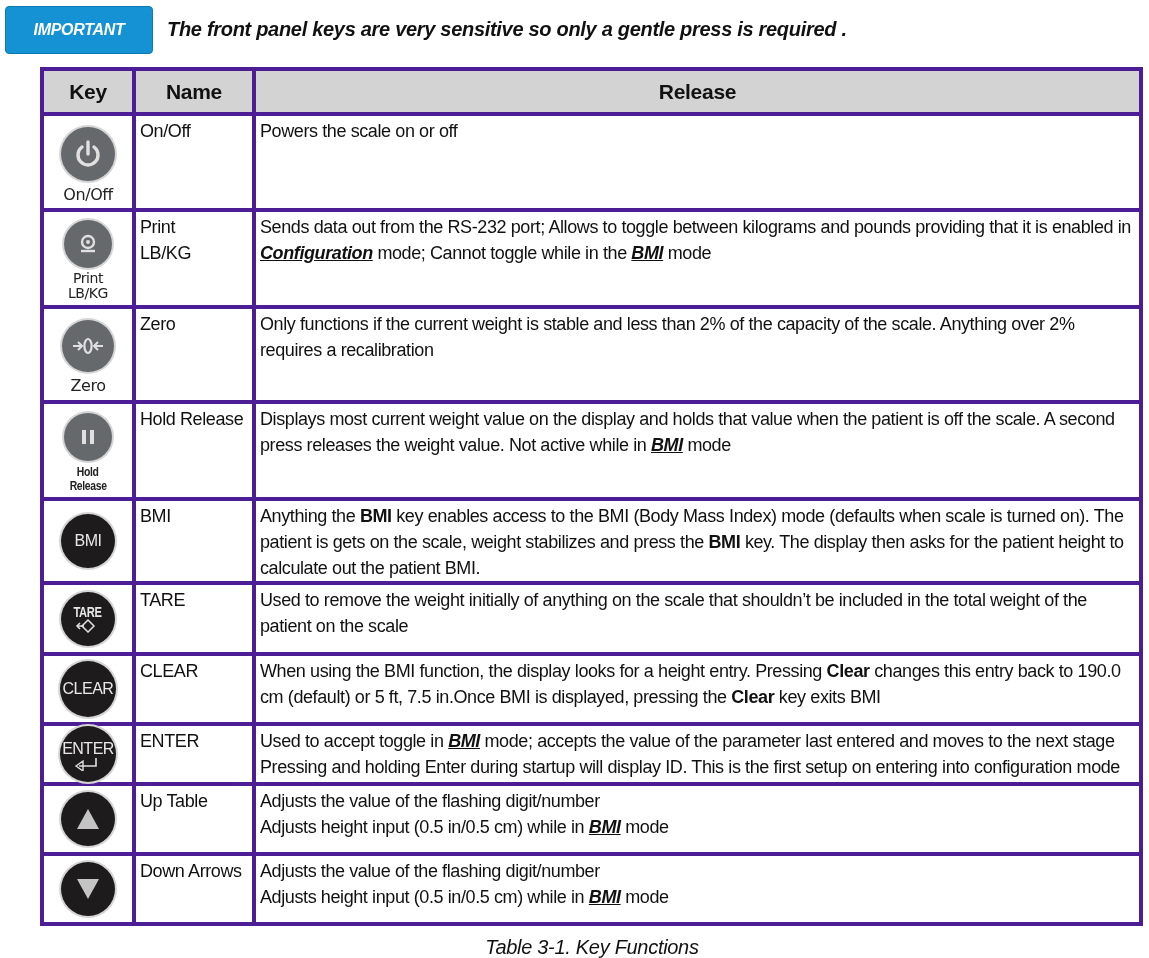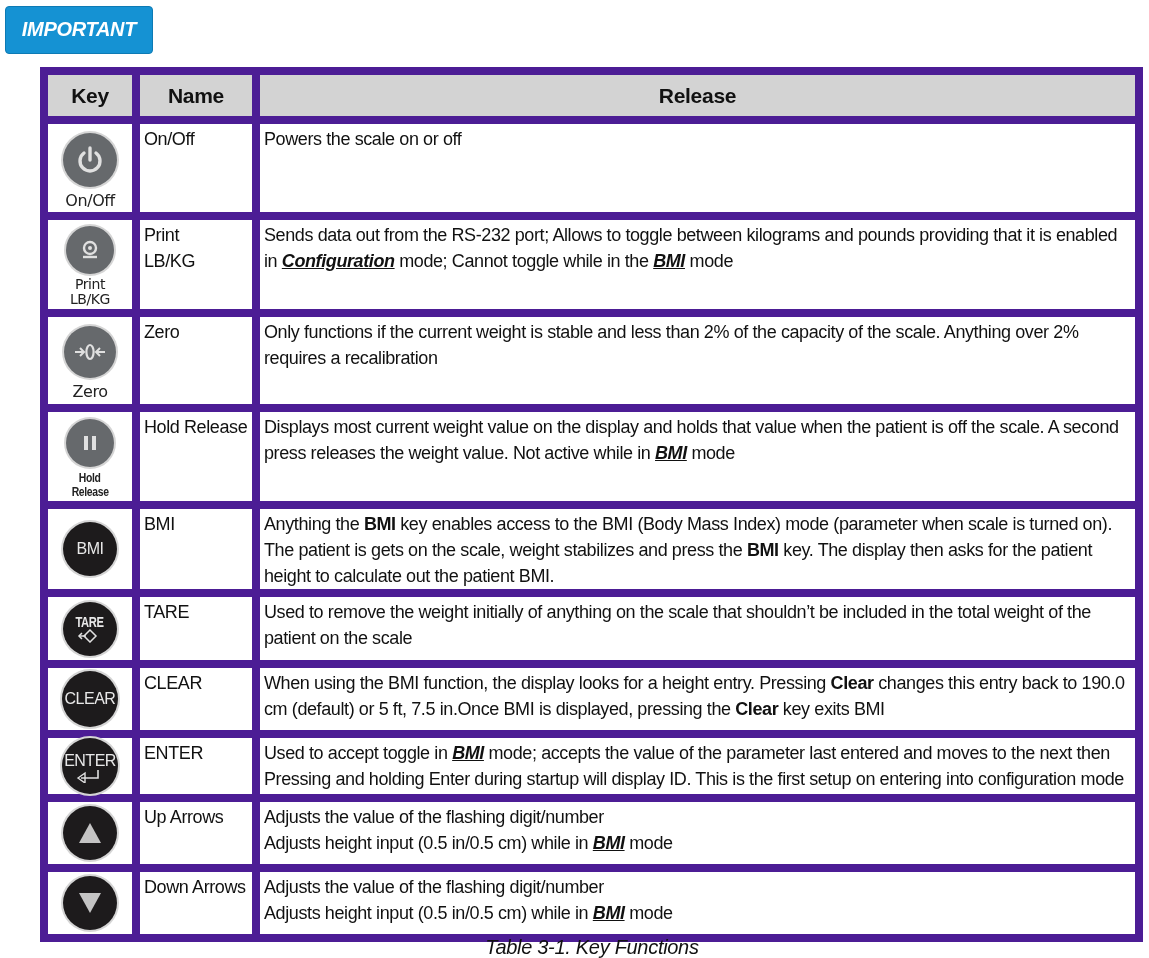--- a/index.html
+++ b/index.html
@@ -1,26 +1,26 @@
 <!DOCTYPE html>
 <html><head>
 <meta charset="utf-8">
 <style>
   html, body { margin: 0; padding: 0; background: #ffffff; }
   body { width: 1149px; height: 958px; position: relative; overflow: hidden;
          font-family: "Liberation Sans", sans-serif; color: #111; }
   .callout { position: absolute; left: 5px; top: 6px; height: 47px; display: flex; align-items: center; }
   .badge { width: 146px; height: 46px; background: #1592d3; border: 1px solid #0d7ab4;
            border-radius: 4px; color: #fff; font-weight: bold; font-style: italic;
-           font-size: 20px; display: flex; align-items: center; justify-content: center;
+           font-size: 16px; display: flex; align-items: center; justify-content: center;
            letter-spacing: -0.3px; }
   .callout-text { margin-left: 14px; font-weight: bold; font-style: italic; font-size: 20px; letter-spacing: -0.3px; }
   table { position: absolute; left: 40px; top: 67px; width: 1103px; border-collapse: collapse;
           table-layout: fixed; }
-  th, td { border: 8px solid #4c1d95; vertical-align: top; }
+  th, td { border: 4px solid #4c1d95; vertical-align: top; }
   th { background: #d3d3d3; height: 39px; font-size: 21px; font-weight: bold; text-align: center;
        vertical-align: middle; letter-spacing: -0.3px; }
   td { font-size: 18px; line-height: 26px; padding: 2px 4px 0 4px; letter-spacing: -0.4px; }
   td.keycell { padding: 0; text-align: center; vertical-align: middle; }
   .keywrap { display: flex; flex-direction: column; align-items: center; justify-content: center; }
   .circ { border-radius: 50%; display: flex; align-items: center; justify-content: center;
           box-shadow: 0 0 0 2px #d5d5d5; }
   .grey { background: #66696c; width: 54px; height: 54px; }
   .black { background: #1d1b1c; width: 56px; height: 56px; color: #e6e6e6; }
   .klabel { font-family: "DejaVu Sans", sans-serif; font-size: 15px; color: #222; line-height: 16px; margin-top: 3px; }
@@ -28,20 +28,21 @@
   .btxt { font-size: 15px; color: #e8e8e8; letter-spacing: -0.5px; }
   .caption { position: absolute; top: 936px; left: 0; width: 1184px; text-align: center;
              font-style: italic; font-size: 20px; letter-spacing: -0.3px; }
   b.bi { font-style: italic; font-weight: bold; text-decoration: underline; }
 </style>
 </head>
 <body>
 
 <div class="callout">
   <div class="badge">IMPORTANT</div>
+  <div class="callout-text">The front panel keys are very sensitive so only a gentle press is required .</div>
 </div>
 
 <table>
   <colgroup>
       <col style="width:92px">
       <col style="width:120px">
       <col>
     </colgroup>
   <thead>
     <tr>
@@ -127,21 +128,21 @@
 
     <tr style="height:80px">
       <td class="keycell">
         <div class="keywrap">
           <div class="circ black" style="width:54px;height:54px">
             <span class="btxt" style="font-size:16px">BMI</span>
           </div>
         </div>
       </td>
       <td>BMI</td>
-      <td><span>Anything the </span><b>BMI</b><span> key enables access to the BMI (Body Mass Index) mode (parameter when scale is turned on). The patient is gets on the scale, weight stabilizes and press the </span><b>BMI</b><span> key. The display then asks for the patient height to calculate out the patient BMI.</span></td>
+      <td><span>Anything the </span><b>BMI</b><span> key enables access to the BMI (Body Mass Index) mode (defaults when scale is turned on). The patient is gets on the scale, weight stabilizes and press the </span><b>BMI</b><span> key. The display then asks for the patient height to calculate out the patient BMI.</span></td>
     </tr>
 
     <tr style="height:71px">
       <td class="keycell">
         <div class="keywrap">
           <div class="circ black" style="width:54px;height:54px;flex-direction:column">
             <span class="btxt" style="font-size:14px;font-weight:bold;transform:scaleX(0.8);line-height:14px">TARE</span>
             <svg width="26" height="14" viewBox="0 0 26 14">
                 <polygon points="13,1 19,7 13,13 7,7" fill="none" stroke="#e0e0e0" stroke-width="1.5"></polygon>
                 <line x1="2" y1="7" x2="9" y2="7" stroke="#e0e0e0" stroke-width="1.5"></line>
@@ -173,36 +174,36 @@
             <span class="btxt" style="font-size:16px;line-height:16px;margin-top:4px">ENTER</span>
             <svg width="28" height="14" viewBox="0 0 28 14">
                 <polyline points="22,1 22,9 5,9" fill="none" stroke="#e0e0e0" stroke-width="1.6"></polyline>
                 <polygon points="2,9 9,4 9,14" fill="none" stroke="#e0e0e0" stroke-width="1.4"></polygon>
               </svg>
           </div>
         </div>
       </td>
       <td>ENTER</td>
       <td>
-          <div><span>Used to accept toggle in </span><b class="bi">BMI</b><span> mode; accepts the value of the parameter last entered and moves to the next then</span></div>
+          <div><span>Used to accept toggle in </span><b class="bi">BMI</b><span> mode; accepts the value of the parameter last entered and moves to the next stage</span></div>
           <div>Pressing and holding Enter during startup will display ID. This is the first setup on entering into configuration mode</div>
         </td>
     </tr>
 
     <tr style="height:70px">
       <td class="keycell">
         <div class="keywrap">
           <div class="circ black" style="width:54px;height:54px">
             <svg width="26" height="24" viewBox="0 0 26 24">
                 <polygon points="13,2 24,22 2,22" fill="#c4c4c4"></polygon>
               </svg>
           </div>
         </div>
       </td>
-      <td>Up Arrows</td>
+      <td>Up Table</td>
       <td>
           <div>Adjusts the value of the flashing digit/number</div>
           <div><span>Adjusts height input (0.5 in/0.5 cm) while in </span><b class="bi">BMI</b><span> mode</span></div>
         </td>
     </tr>
 
     <tr style="height:70px">
       <td class="keycell">
         <div class="keywrap">
           <div class="circ black" style="width:54px;height:54px">

